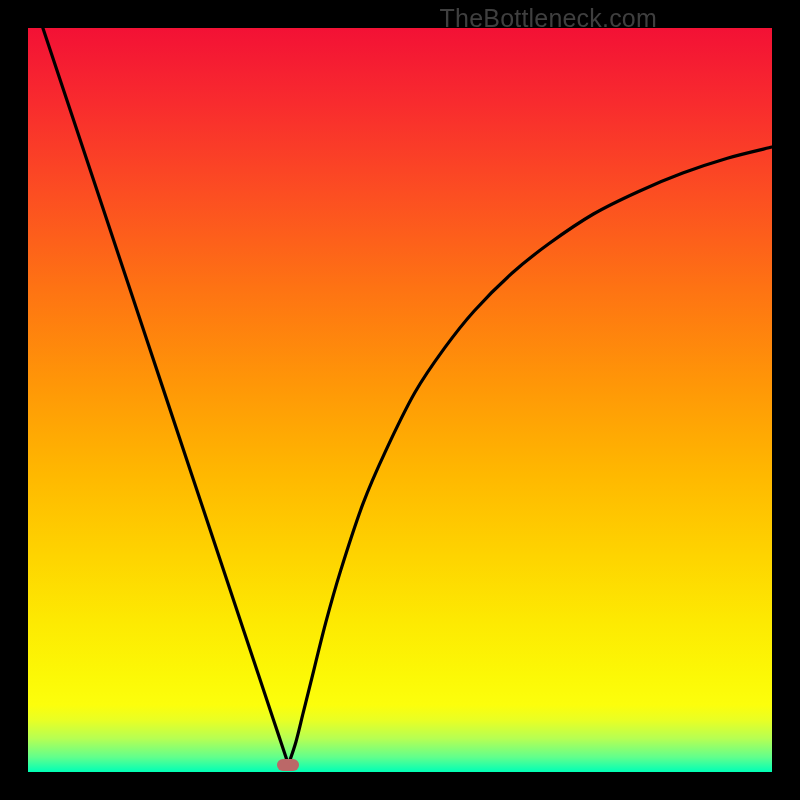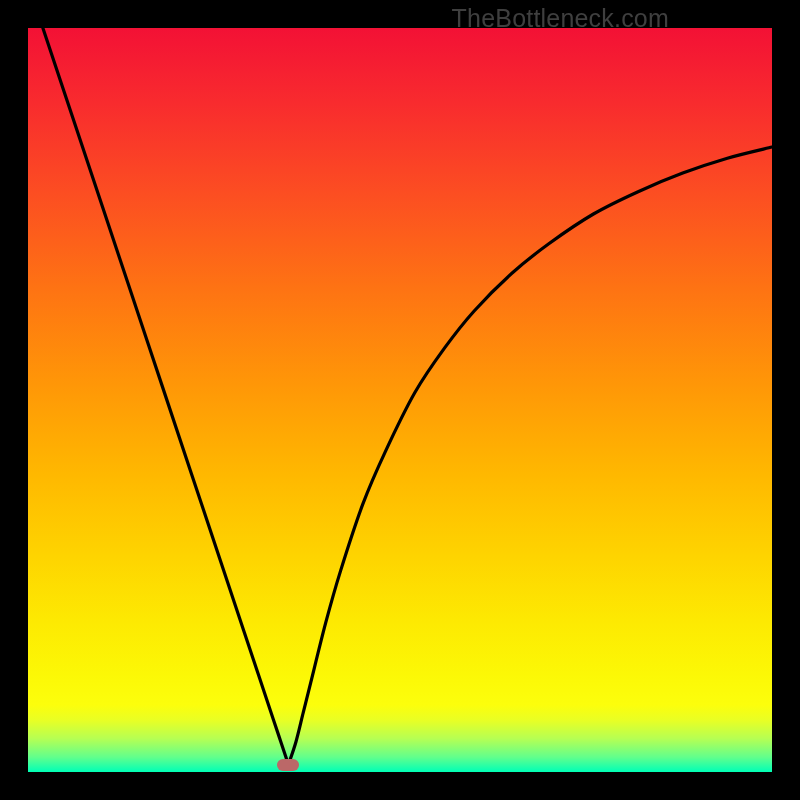--- a/index.html
+++ b/index.html
@@ -9,21 +9,20 @@
     height: 800px;
     overflow: hidden;
     background: #000;
     font-family: Arial, Helvetica, sans-serif;
   }
   .frame {
     position: absolute;
     left: 0; top: 0;
     width: 667px; height: 800px;
     background: #000;
-    padding-left: 12px;
   }
   .plot-area {
     position: absolute;
     left: 28px;
     top: 28px;
     width: 744px;
     height: 744px;
     background: linear-gradient(to bottom,
       #f31135 0%,
       #f82b2e 10%,

